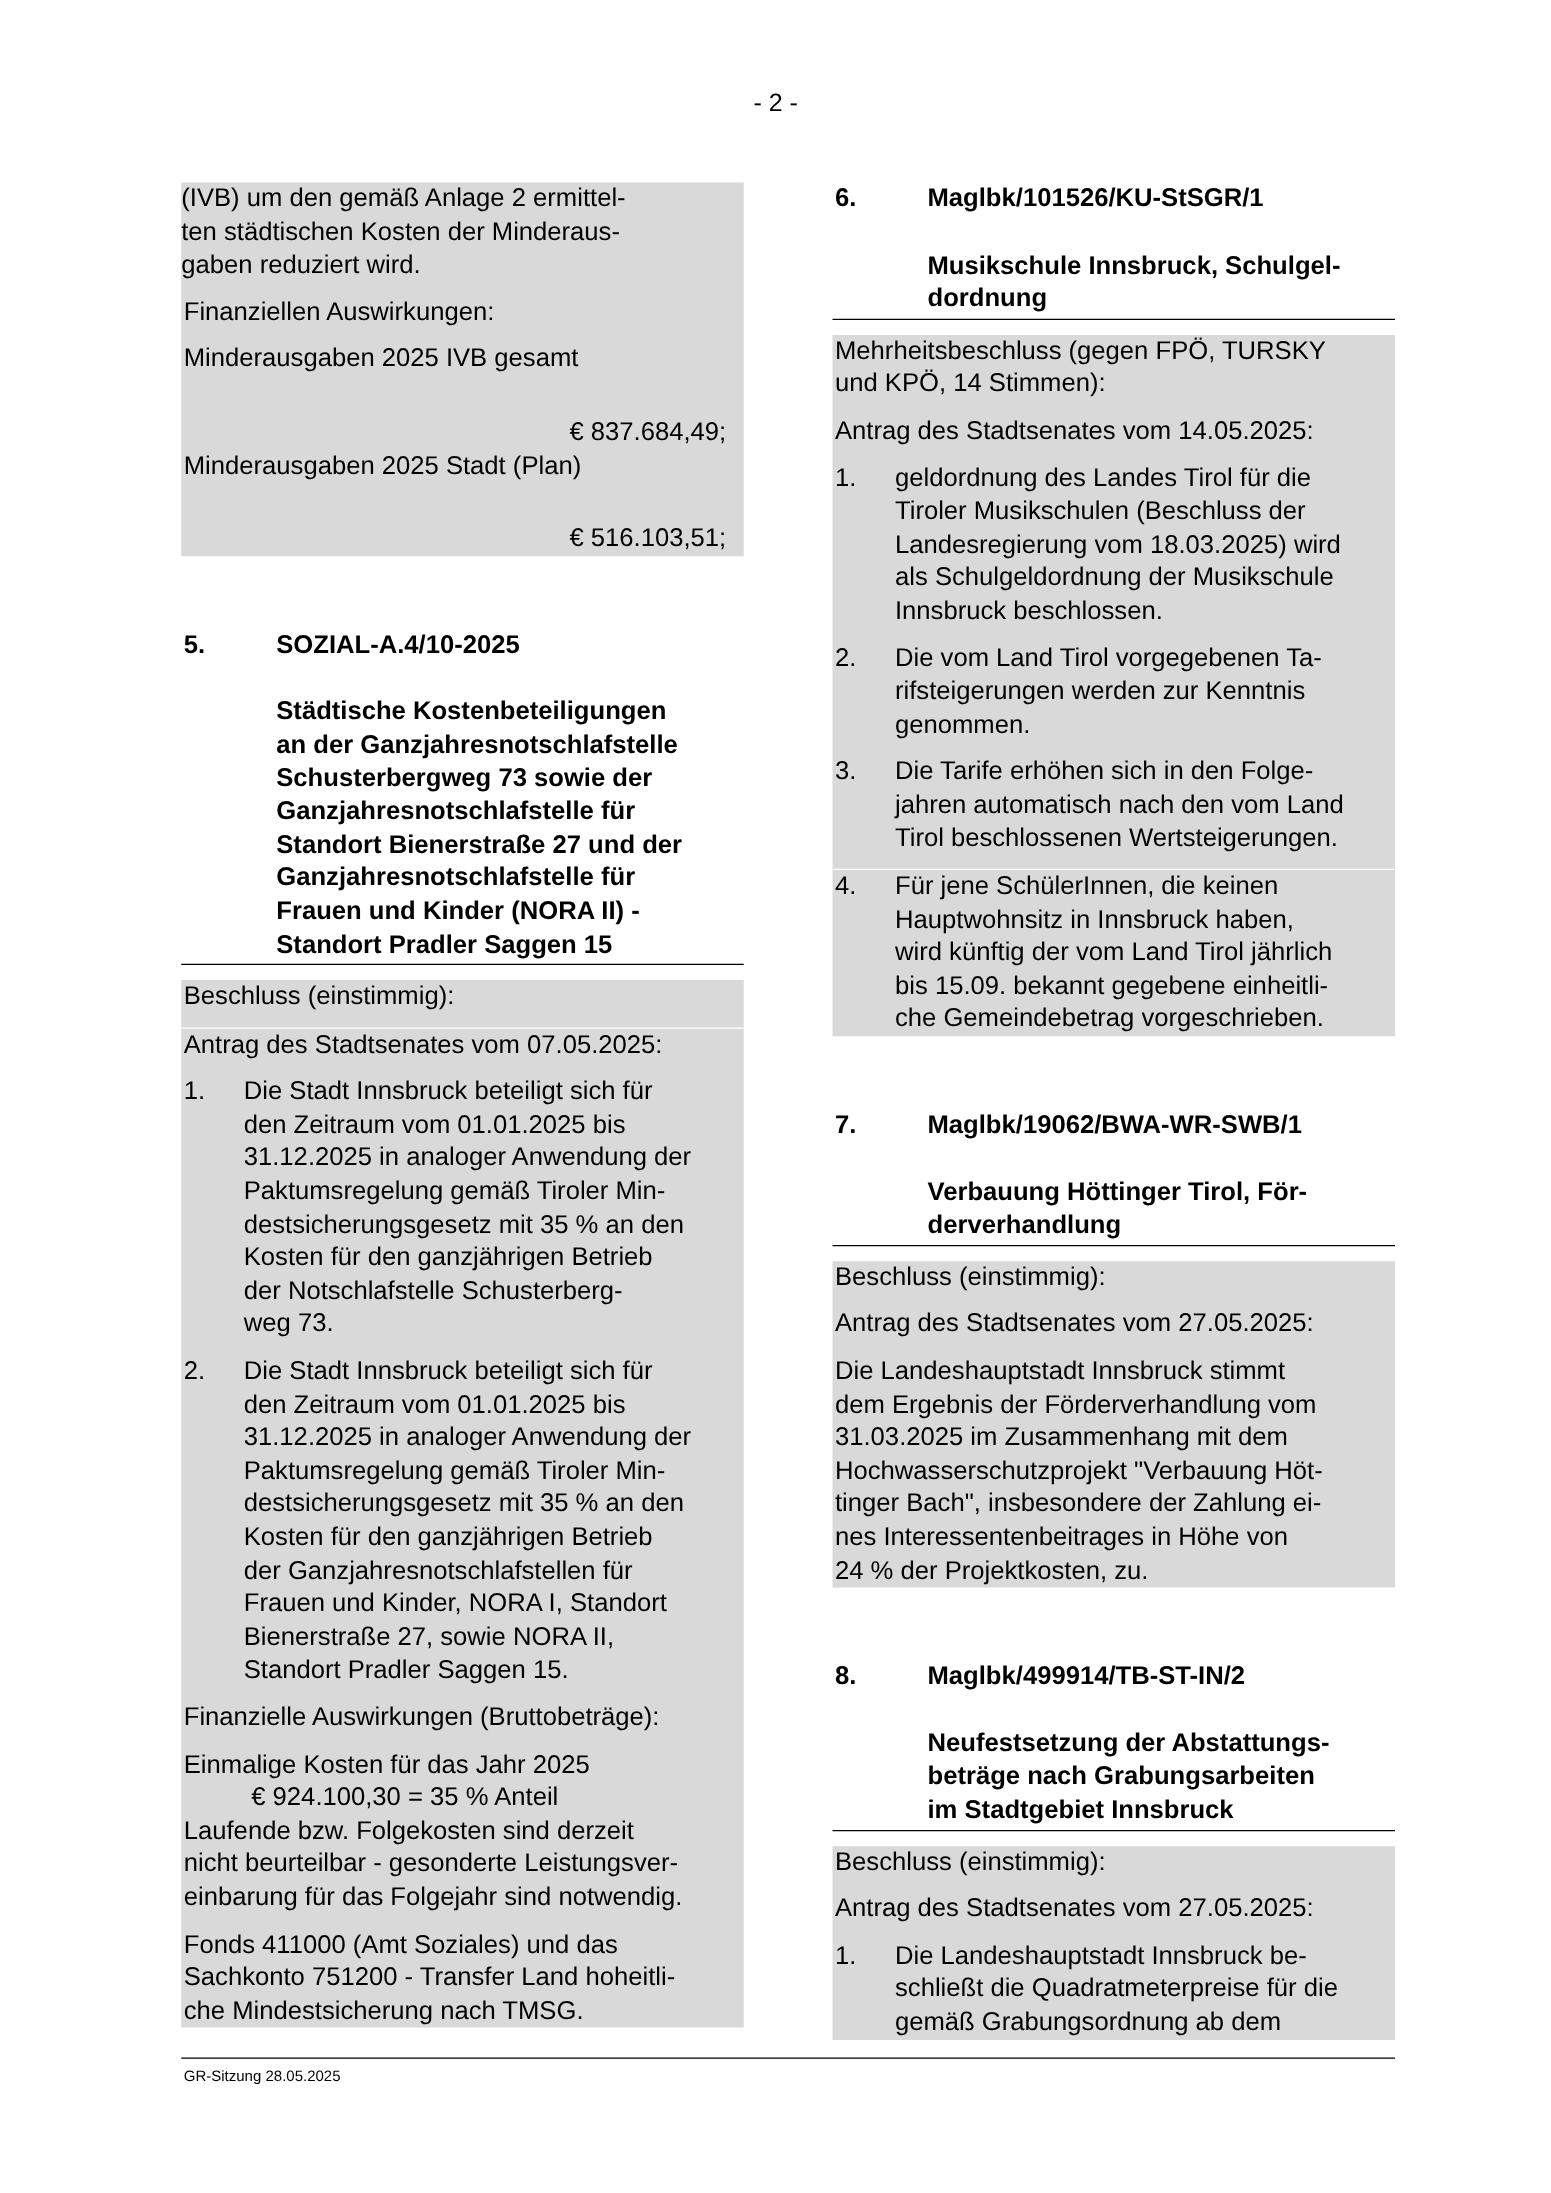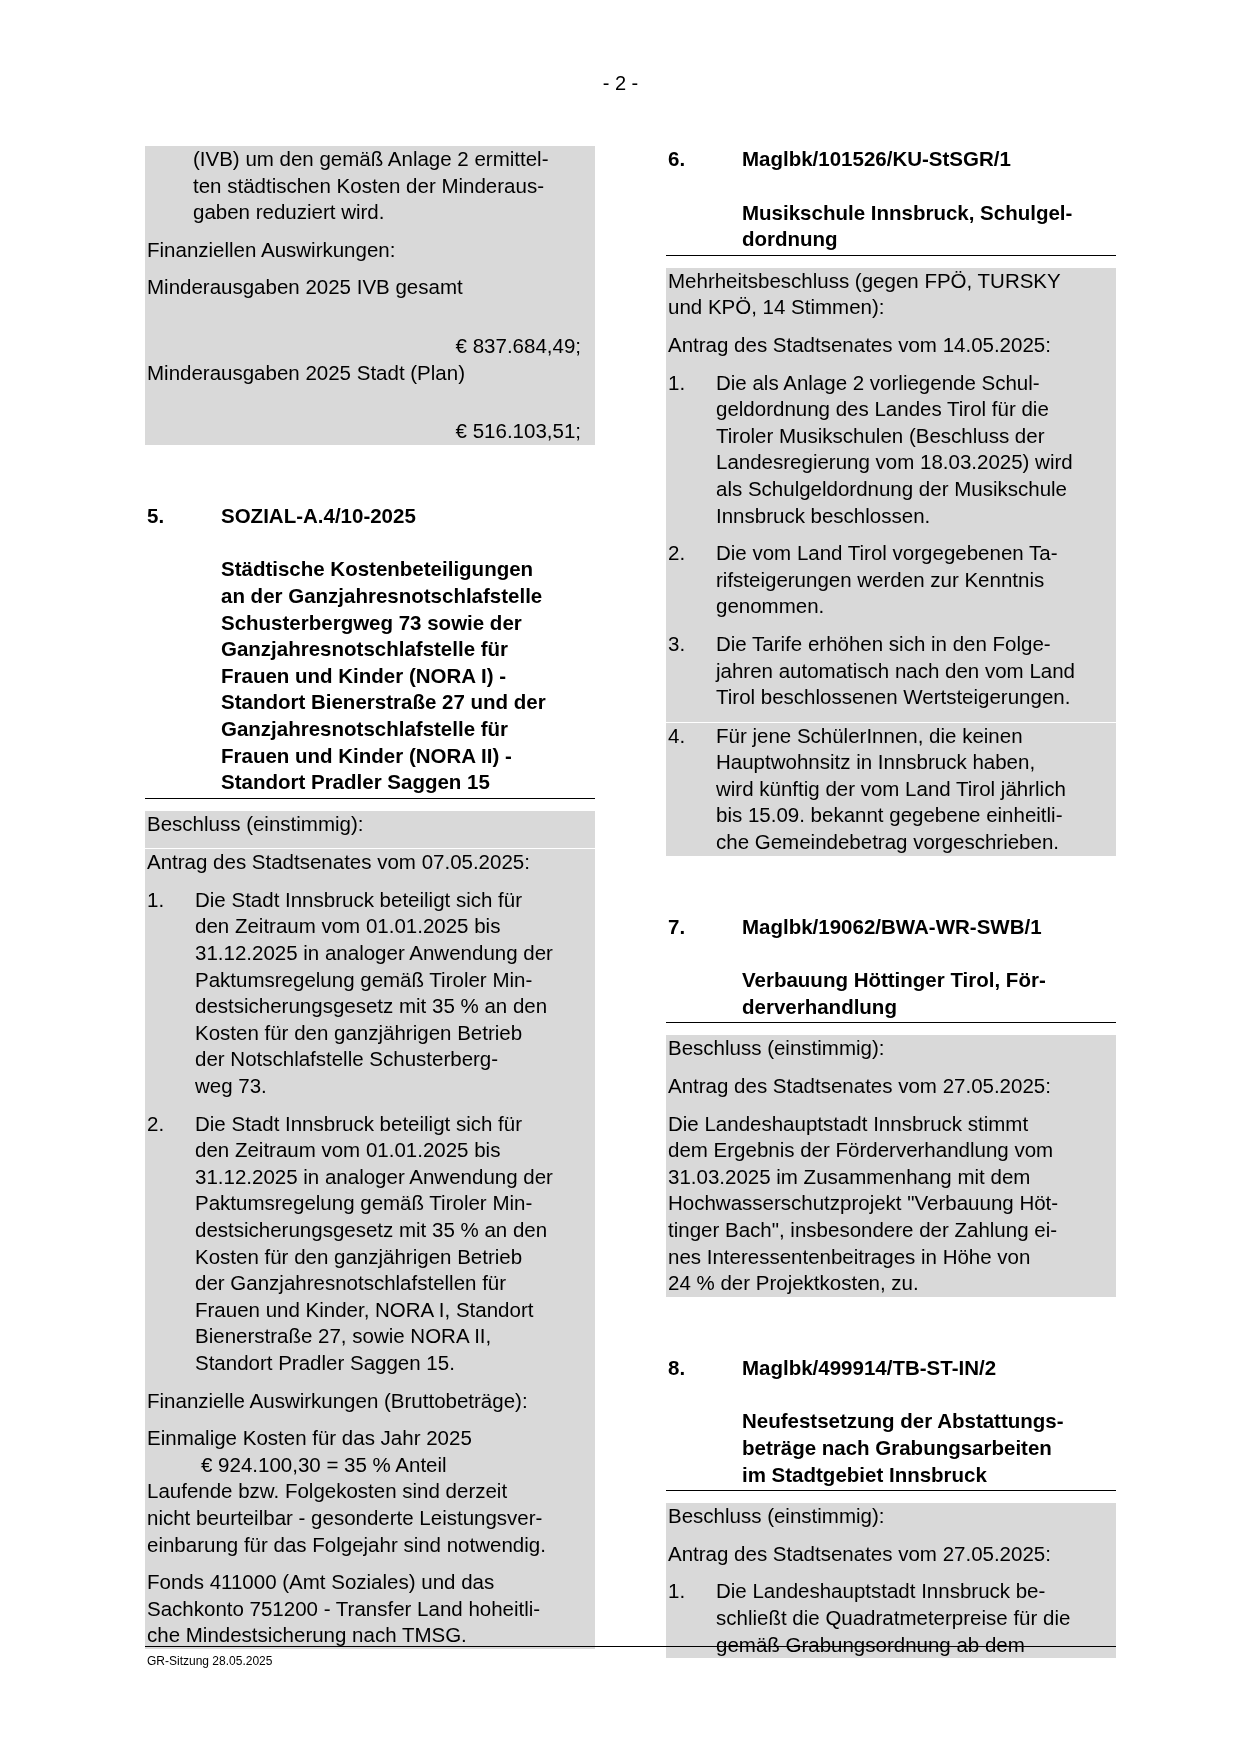--- a/index.html
+++ b/index.html
@@ -6,21 +6,21 @@
   body { width: 1241px; height: 1754px; position: relative; overflow: hidden;
          font-family: "Liberation Sans", sans-serif; color: #000; }
   .page-num { position: absolute; top: 72px; left: 0; width: 1241px; text-align: center; font-size: 20px; }
   .col { position: absolute; top: 146px; width: 450px; font-size: 20.5px; line-height: 26.6px; }
   .col-left { left: 145px; }
   .col-right { left: 666px; }
   .gray { background: #d9d9d9; }
   .p { margin: 0; padding: 0 2px; }
   .gap { height: 11px; }
   .sep { height: 1px; background: #fff; }
-  .indent { padding-left: 48px; }
+  .indent { }
   .item { display: flex; padding: 0 2px; }
   .item .num { width: 48px; flex: 0 0 48px; }
   .item .txt { flex: 1; }
   .right { text-align: right; padding-right: 14px; margin-top: 32px; }
   .head { font-weight: bold; }
   .head-row { display: flex; }
   .head-row .num { width: 74px; flex: 0 0 74px; padding-left: 2px; }
   .head-row .txt { flex: 1; }
   .head-title { padding-left: 76px; margin-top: 27px; }
   .rule { height: 1px; background: #000; margin-top: 2px; margin-bottom: 12px; }
@@ -54,21 +54,20 @@
   <div>
     <div class="head head-row">
       <span class="num">5.</span>
       <span class="txt">SOZIAL-A.4/10-2025</span>
     </div>
     <div class="head head-title">
       <div>Städtische Kostenbeteiligungen</div>
       <div>an der Ganzjahresnotschlafstelle</div>
       <div>Schusterbergweg 73 sowie der</div>
       <div>Ganzjahresnotschlafstelle für</div>
-      <div>Frauen und Kinder (NORA I) -</div>
       <div>Standort Bienerstraße 27 und der</div>
       <div>Ganzjahresnotschlafstelle für</div>
       <div>Frauen und Kinder (NORA II) -</div>
       <div>Standort Pradler Saggen 15</div>
     </div>
     <div class="rule"></div>
 
     <div class="gray">
       <div class="p">Beschluss (einstimmig):</div>
       <div class="gap"></div>
@@ -133,21 +132,20 @@
     <div class="rule"></div>
     <div class="gray">
       <div class="p">Mehrheitsbeschluss (gegen FPÖ, TURSKY</div>
       <div class="p">und KPÖ, 14 Stimmen):</div>
       <div class="gap"></div>
       <div class="p">Antrag des Stadtsenates vom 14.05.2025:</div>
       <div class="gap"></div>
       <div class="item">
         <span class="num">1.</span>
         <span class="txt">
-          <div>Die als Anlage 2 vorliegende Schul-</div>
           <div>geldordnung des Landes Tirol für die</div>
           <div>Tiroler Musikschulen (Beschluss der</div>
           <div>Landesregierung vom 18.03.2025) wird</div>
           <div>als Schulgeldordnung der Musikschule</div>
           <div>Innsbruck beschlossen.</div>
         </span>
       </div>
       <div class="gap"></div>
       <div class="item">
         <span class="num">2.</span>

